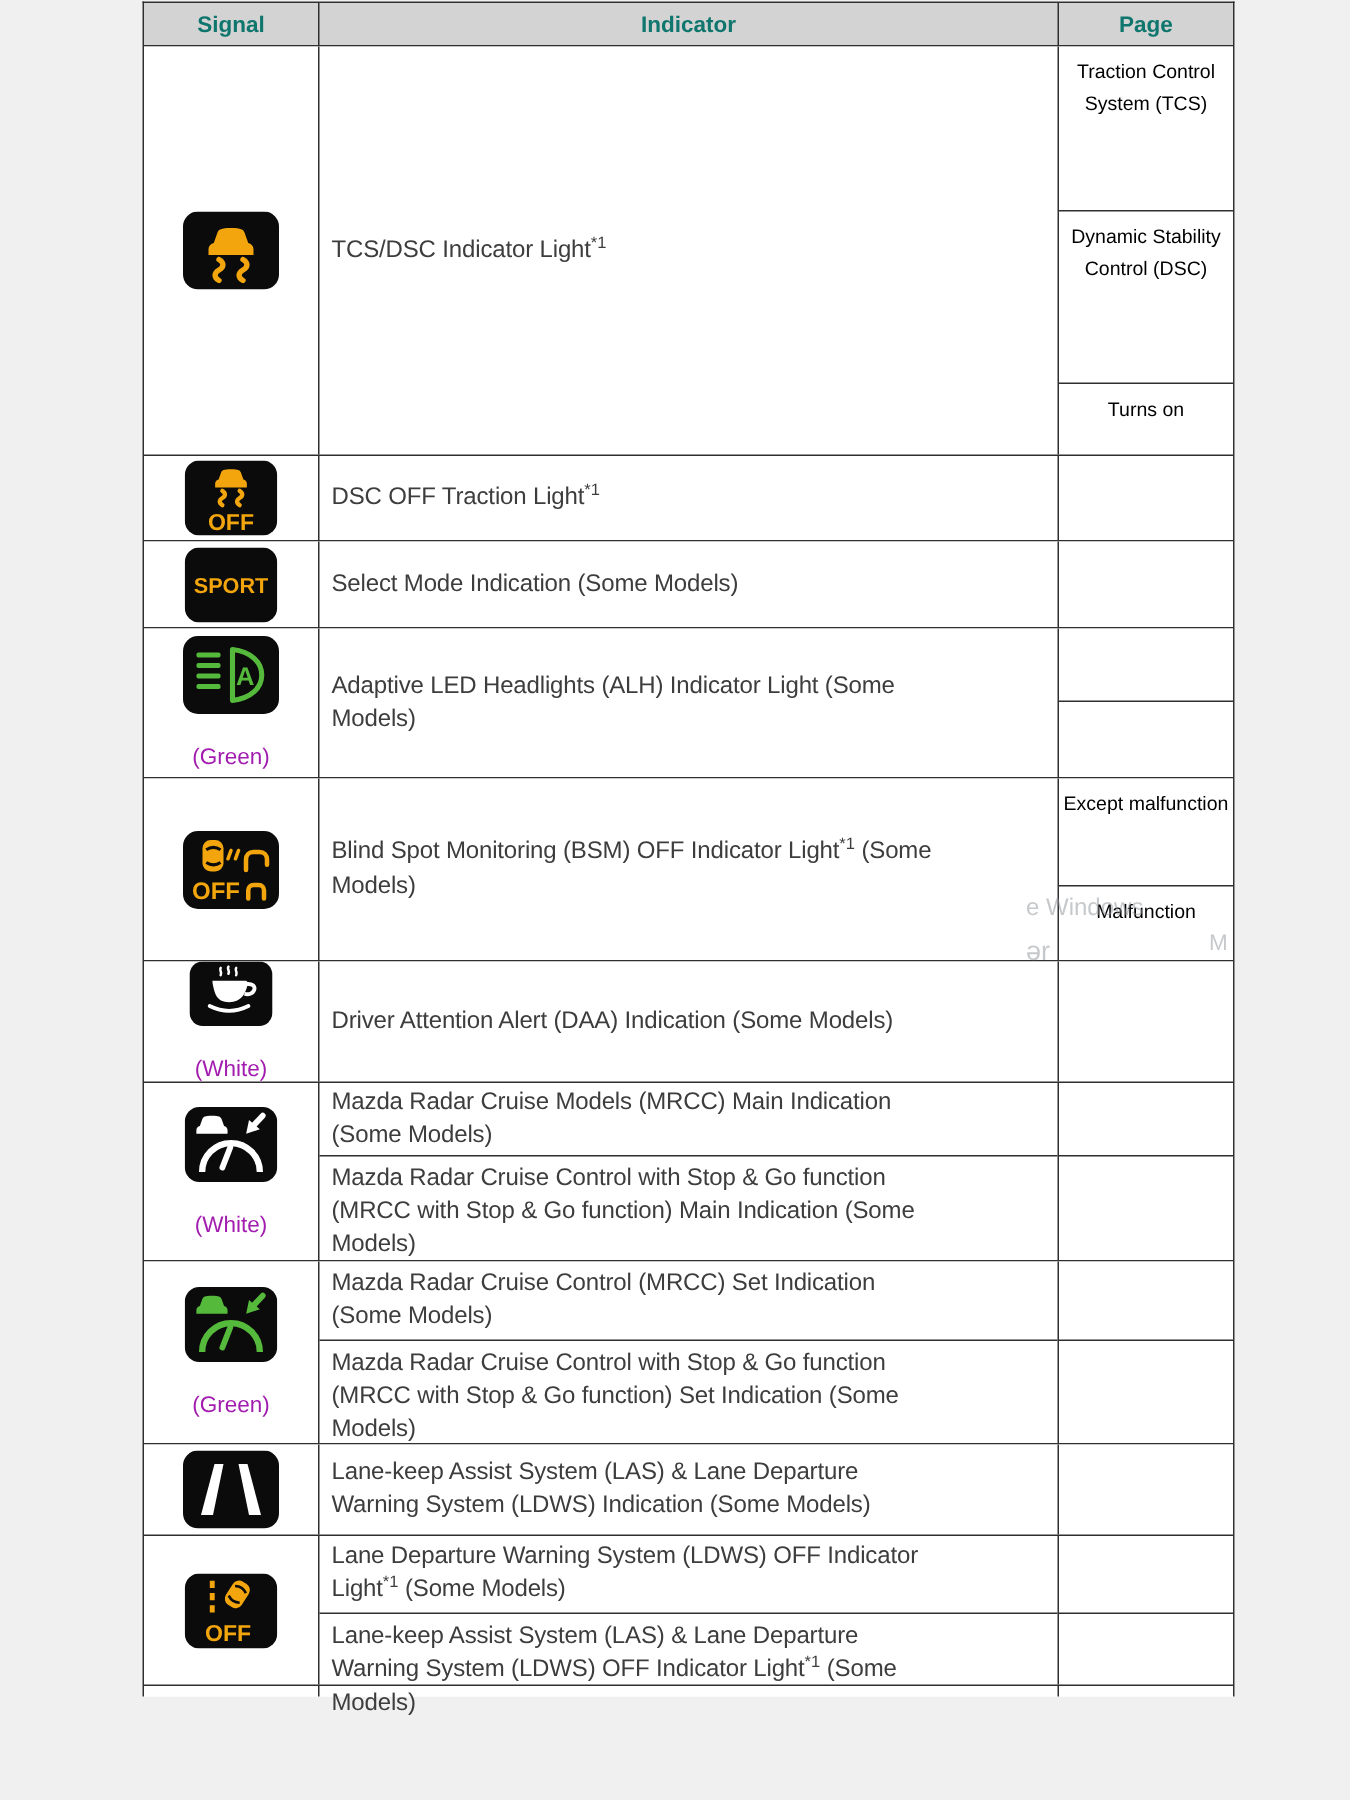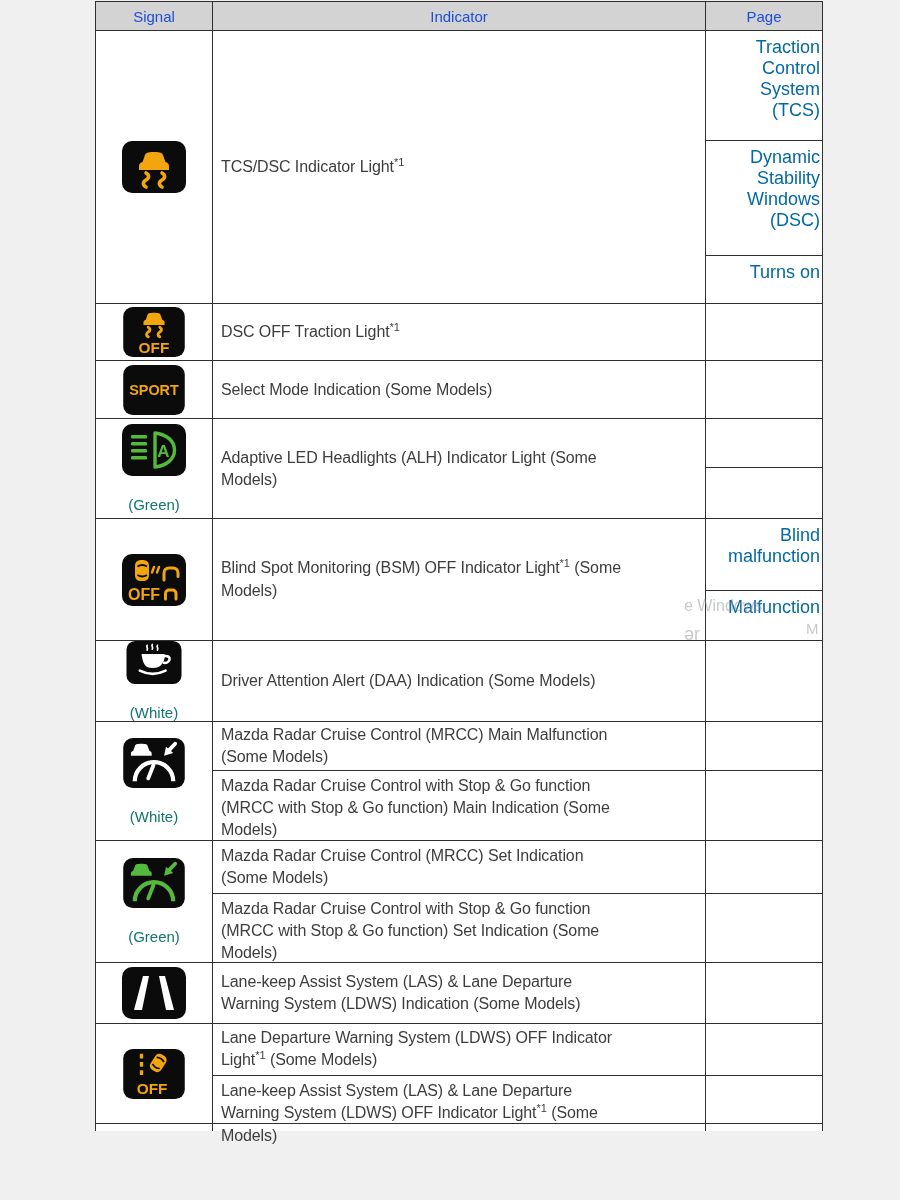--- a/index.html
+++ b/index.html
@@ -8,35 +8,35 @@
     background:#f0f0f0;
     font-family:"Liberation Sans","DejaVu Sans",sans-serif;
     position:relative;overflow:hidden;color:#3d3d3d;
   }
   .table{
     position:absolute;left:95px;top:1px;width:728px;
     background:#fff;border:1px solid #2f2f2f;border-bottom:none;
   }
   .hdr{display:flex;height:29px;background:#d3d3d3;border-bottom:1px solid #2f2f2f}
   .hdr>div{display:flex;align-items:center;justify-content:center;
-    font-weight:normal;font-size:15px;color:#1d4ed8}
+    font-weight:bold;font-size:15px;color:#0f766e}
   .c-sig{width:117px;border-right:1px solid #2f2f2f}
   .c-ind{flex:1;border-right:1px solid #2f2f2f}
   .c-pag{width:116px}
   .rg{display:flex;border-bottom:1px solid #2f2f2f;background:#fff}
   .sig{width:117px;border-right:1px solid #2f2f2f;display:flex;flex-direction:column;
     align-items:center;justify-content:center}
-  .ilabel{font-size:15px;color:#0f766e;margin-top:20px;line-height:17px}
+  .ilabel{font-size:15px;color:#a21caf;margin-top:20px;line-height:17px}
   .ind{flex:1;border-right:1px solid #2f2f2f;display:flex;flex-direction:column}
   .sub{display:flex;align-items:center;padding:4px 74px 4px 8px;
     border-bottom:1px solid #2f2f2f;font-size:16px;line-height:22px;letter-spacing:-0.1px}
   .sub.last{border-bottom:none;flex:1}
   .pag{width:116px;display:flex;flex-direction:column}
-  .psub{border-bottom:1px solid #2f2f2f;font-size:18px;line-height:21px;
-    text-align:right;padding:6px 2px 2px 2px;color:#0369a1}
+  .psub{border-bottom:1px solid #2f2f2f;font-size:13px;line-height:21px;
+    text-align:center;padding:6px 2px 2px 2px;color:#000000}
   .psub.last{border-bottom:none;flex:1}
   .sup{font-size:11px;position:relative;top:-6px;letter-spacing:0}
   .icon{display:block}
   .sliver{height:7px;border-bottom:none}
   .wm{position:absolute;z-index:5;pointer-events:none}
   .wm span{position:absolute;color:#8f9499;opacity:.5;white-space:nowrap}
   .wm .w1{left:684px;top:597px;font-size:16px}
   .wm .w2{left:684px;top:624px;font-size:18px}
   .wm .w3{left:806px;top:620px;font-size:15px}
   .amber{fill:#F2A50C}
@@ -66,21 +66,21 @@
         <path class="sAmber" d="M40 32c3.5 2 3.5 5 0 7c-3.5 2-3.5 5 0 7" fill="none" stroke-width="3.6" stroke-linecap="round"></path>
       </svg>
     </div>
     <div class="ind">
       <div class="sub last">
           <p><span>TCS/DSC Indicator Light</span><span class="sup">*1</span></p>
         </div>
     </div>
     <div class="pag">
       <div class="psub" style="height:110px">Traction Control System (TCS)</div>
-      <div class="psub" style="height:115px">Dynamic Stability Windows (DSC)</div>
+      <div class="psub" style="height:115px">Dynamic Stability Control (DSC)</div>
       <div class="psub last">Turns on</div>
     </div>
   </div>
 
   <div class="rg" style="height:57px">
     <div class="sig">
       <svg class="icon" width="62" height="50" viewBox="0 0 64 52">
         <rect width="64" height="52" rx="10" fill="#0b0b0b"></rect>
         <path class="amber" d="M21 16c0-1.4 1-2.4 2.4-2.8l1.8-5c.6-1.5 1.6-2.2 6.8-2.2s6.2.7 6.8 2.2l1.8 5c1.4.4 2.4 1.4 2.4 2.8v2.8H21z"></path>
         <path class="sAmber" d="M26 21c2.4 1.4 2.4 3.6 0 5c-2.4 1.4-2.4 3.6 0 5" fill="none" stroke-width="3" stroke-linecap="round"></path>
@@ -152,21 +152,21 @@
         <text x="22" y="45.5" text-anchor="middle" font-size="16" font-weight="bold" class="amber" font-family="Liberation Sans,sans-serif">OFF</text>
         <path class="sAmber" d="M43.5 45v-5.5c0-2 1.5-3.5 3.5-3.5h3.5c2 0 3.5 1.5 3.5 3.5V45" fill="none" stroke-width="3" stroke-linecap="round"></path>
       </svg>
     </div>
     <div class="ind">
       <div class="sub last">
           <p><span>Blind Spot Monitoring (BSM) OFF Indicator Light</span><span class="sup">*1</span><span> (Some Models)</span></p>
         </div>
     </div>
     <div class="pag">
-      <div class="psub" style="height:72px">Blind malfunction</div>
+      <div class="psub" style="height:72px">Except malfunction</div>
       <div class="psub last">Malfunction</div>
     </div>
   </div>
 
   <div class="rg" style="height:81px">
     <div class="sig">
       <svg class="icon" width="62" height="48" viewBox="0 0 64 50">
         <rect width="64" height="50" rx="10" fill="#0b0b0b"></rect>
         <path class="sWhite" d="M24 5c-1.5 2 1.5 3 0 5.5M30 4c-1.5 2 1.5 3 0 5.5M36 5c-1.5 2 1.5 3 0 5.5" fill="none" stroke-width="2" stroke-linecap="round"></path>
         <path class="white" d="M17.5 15h25.5c2 0 2.3 1.8 1.8 3.3C43 25.5 40 31.5 30.5 31.5S19.5 25.5 18 18.3C17.5 16.8 17.8 15 17.5 15z"></path>
@@ -192,21 +192,21 @@
         <path class="white" d="M8 16c0-1.4 1-2.4 2.4-2.8l1.8-5c.6-1.5 1.6-2.2 6.6-2.2s6 .7 6.6 2.2l1.8 5c1.4.4 2.4 1.4 2.4 2.8v2.5H8z"></path>
         <path class="sWhite" d="M54 6l-8 8.5" stroke-width="4" stroke-linecap="round"></path>
         <polygon class="white" points="42.5,18.5 44.5,9 52,15.5"></polygon>
         <path class="sWhite" d="M12 45a20 20 0 1 1 40 0" fill="none" stroke-width="4.4"></path>
         <path class="sWhite" d="M31.5 28l-5.5 14" stroke-width="4" stroke-linecap="round"></path>
       </svg>
       <div class="ilabel">(White)</div>
     </div>
     <div class="ind">
       <div class="sub" style="height:49px">
-          <p><span>Mazda Radar Cruise Control (MRCC) Main Malfunction (Some Models)</span></p>
+          <p><span>Mazda Radar Cruise Models (MRCC) Main Indication (Some Models)</span></p>
         </div>
       <div class="sub last">
           <p><span>Mazda Radar Cruise Control with Stop &amp; Go function (MRCC with Stop &amp; Go function) Main Indication (Some Models)</span></p>
         </div>
     </div>
     <div class="pag">
       <div class="psub" style="height:49px"></div>
       <div class="psub last"></div>
     </div>
   </div>

